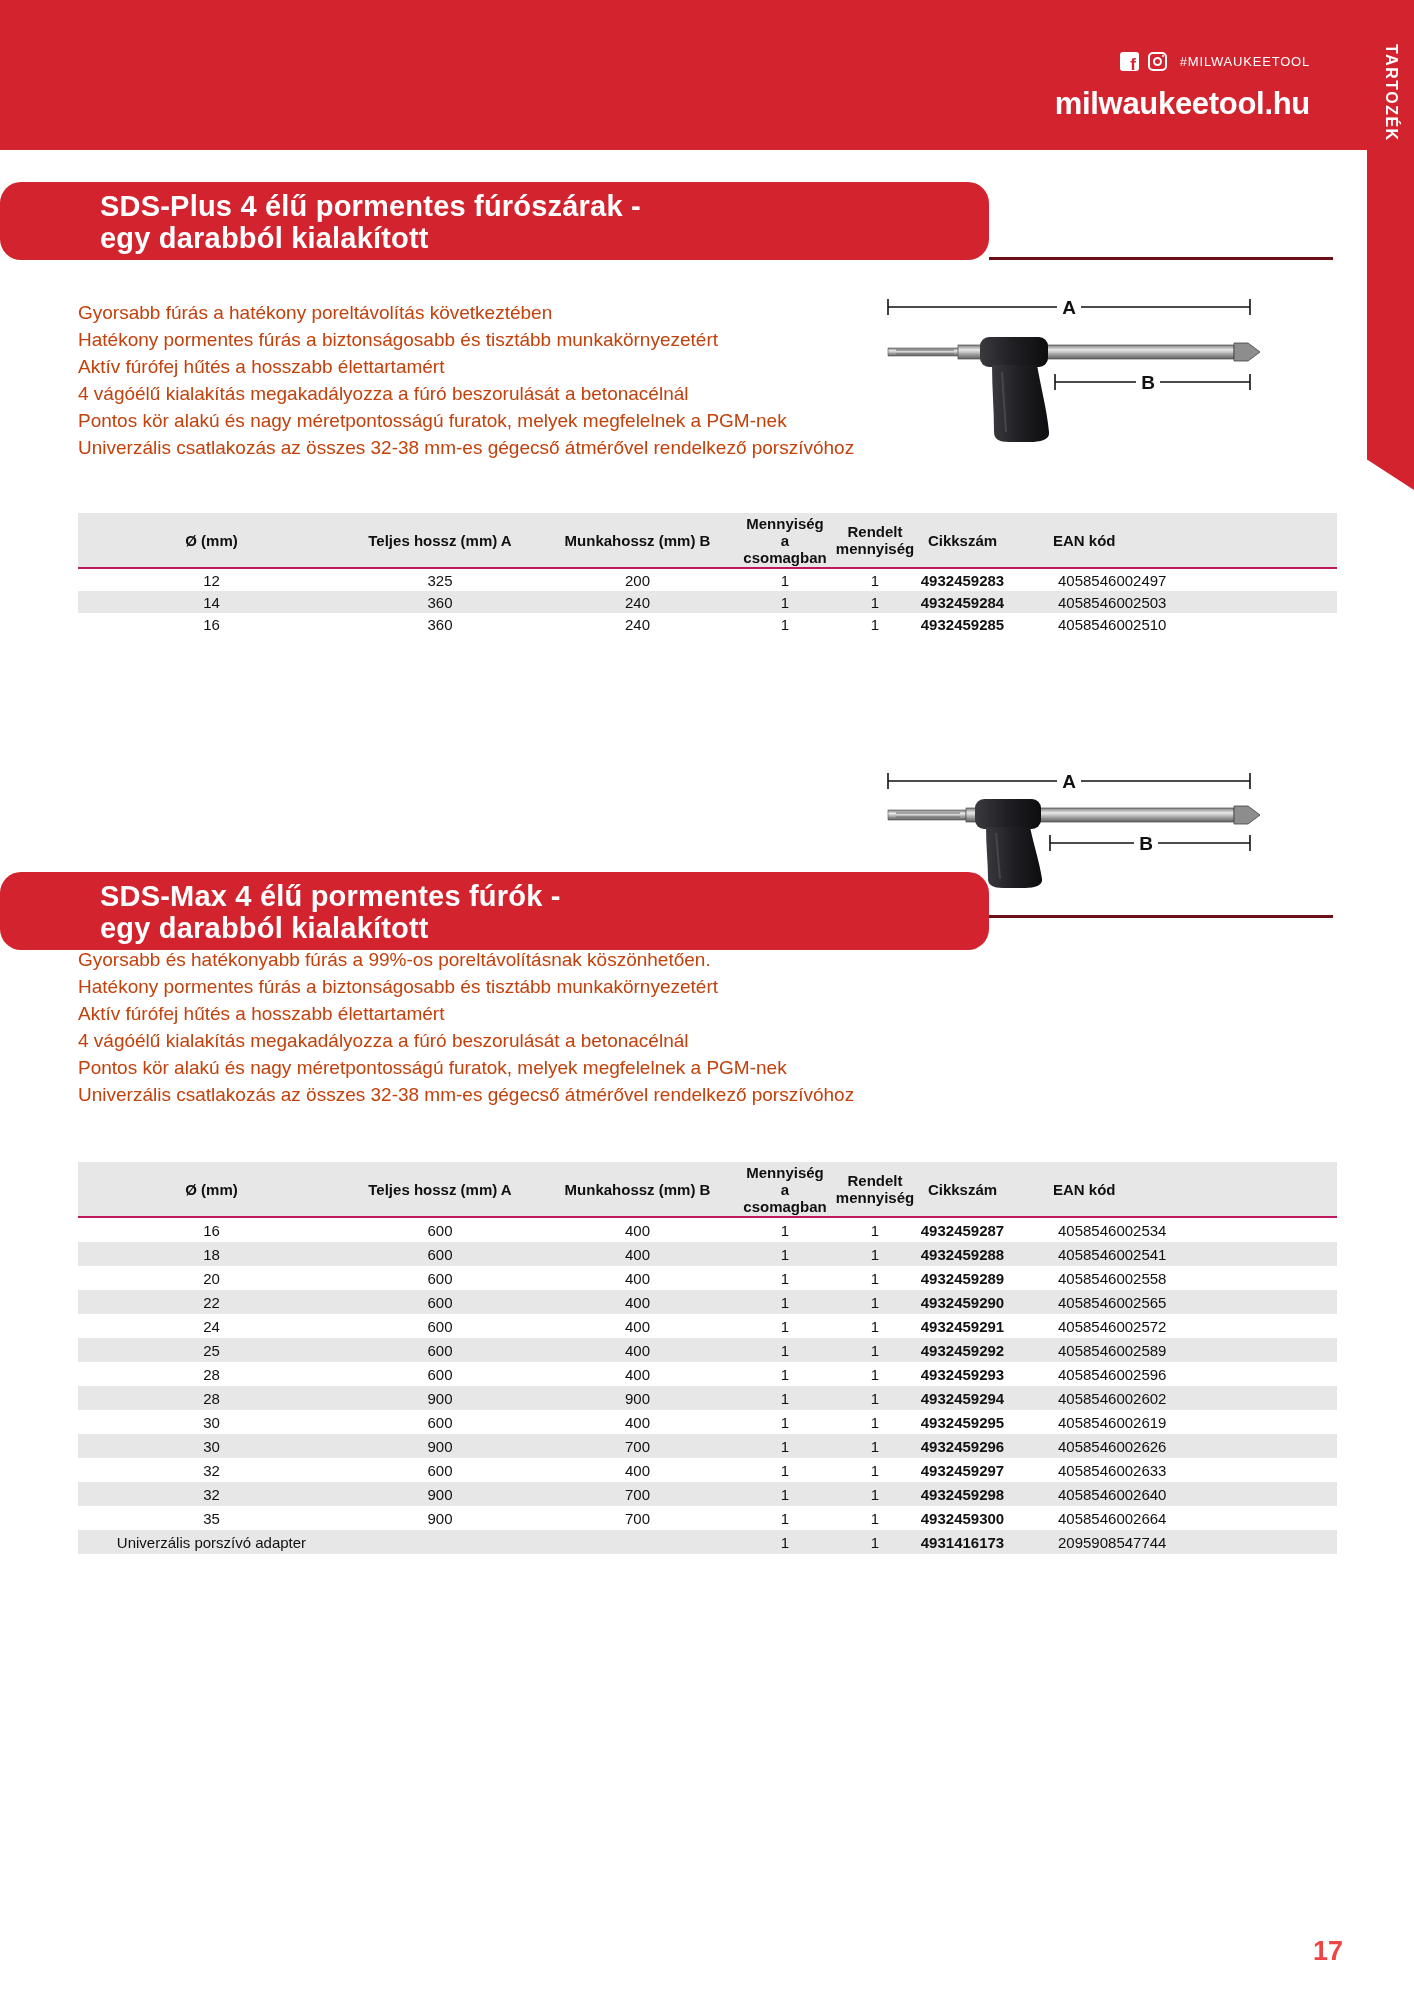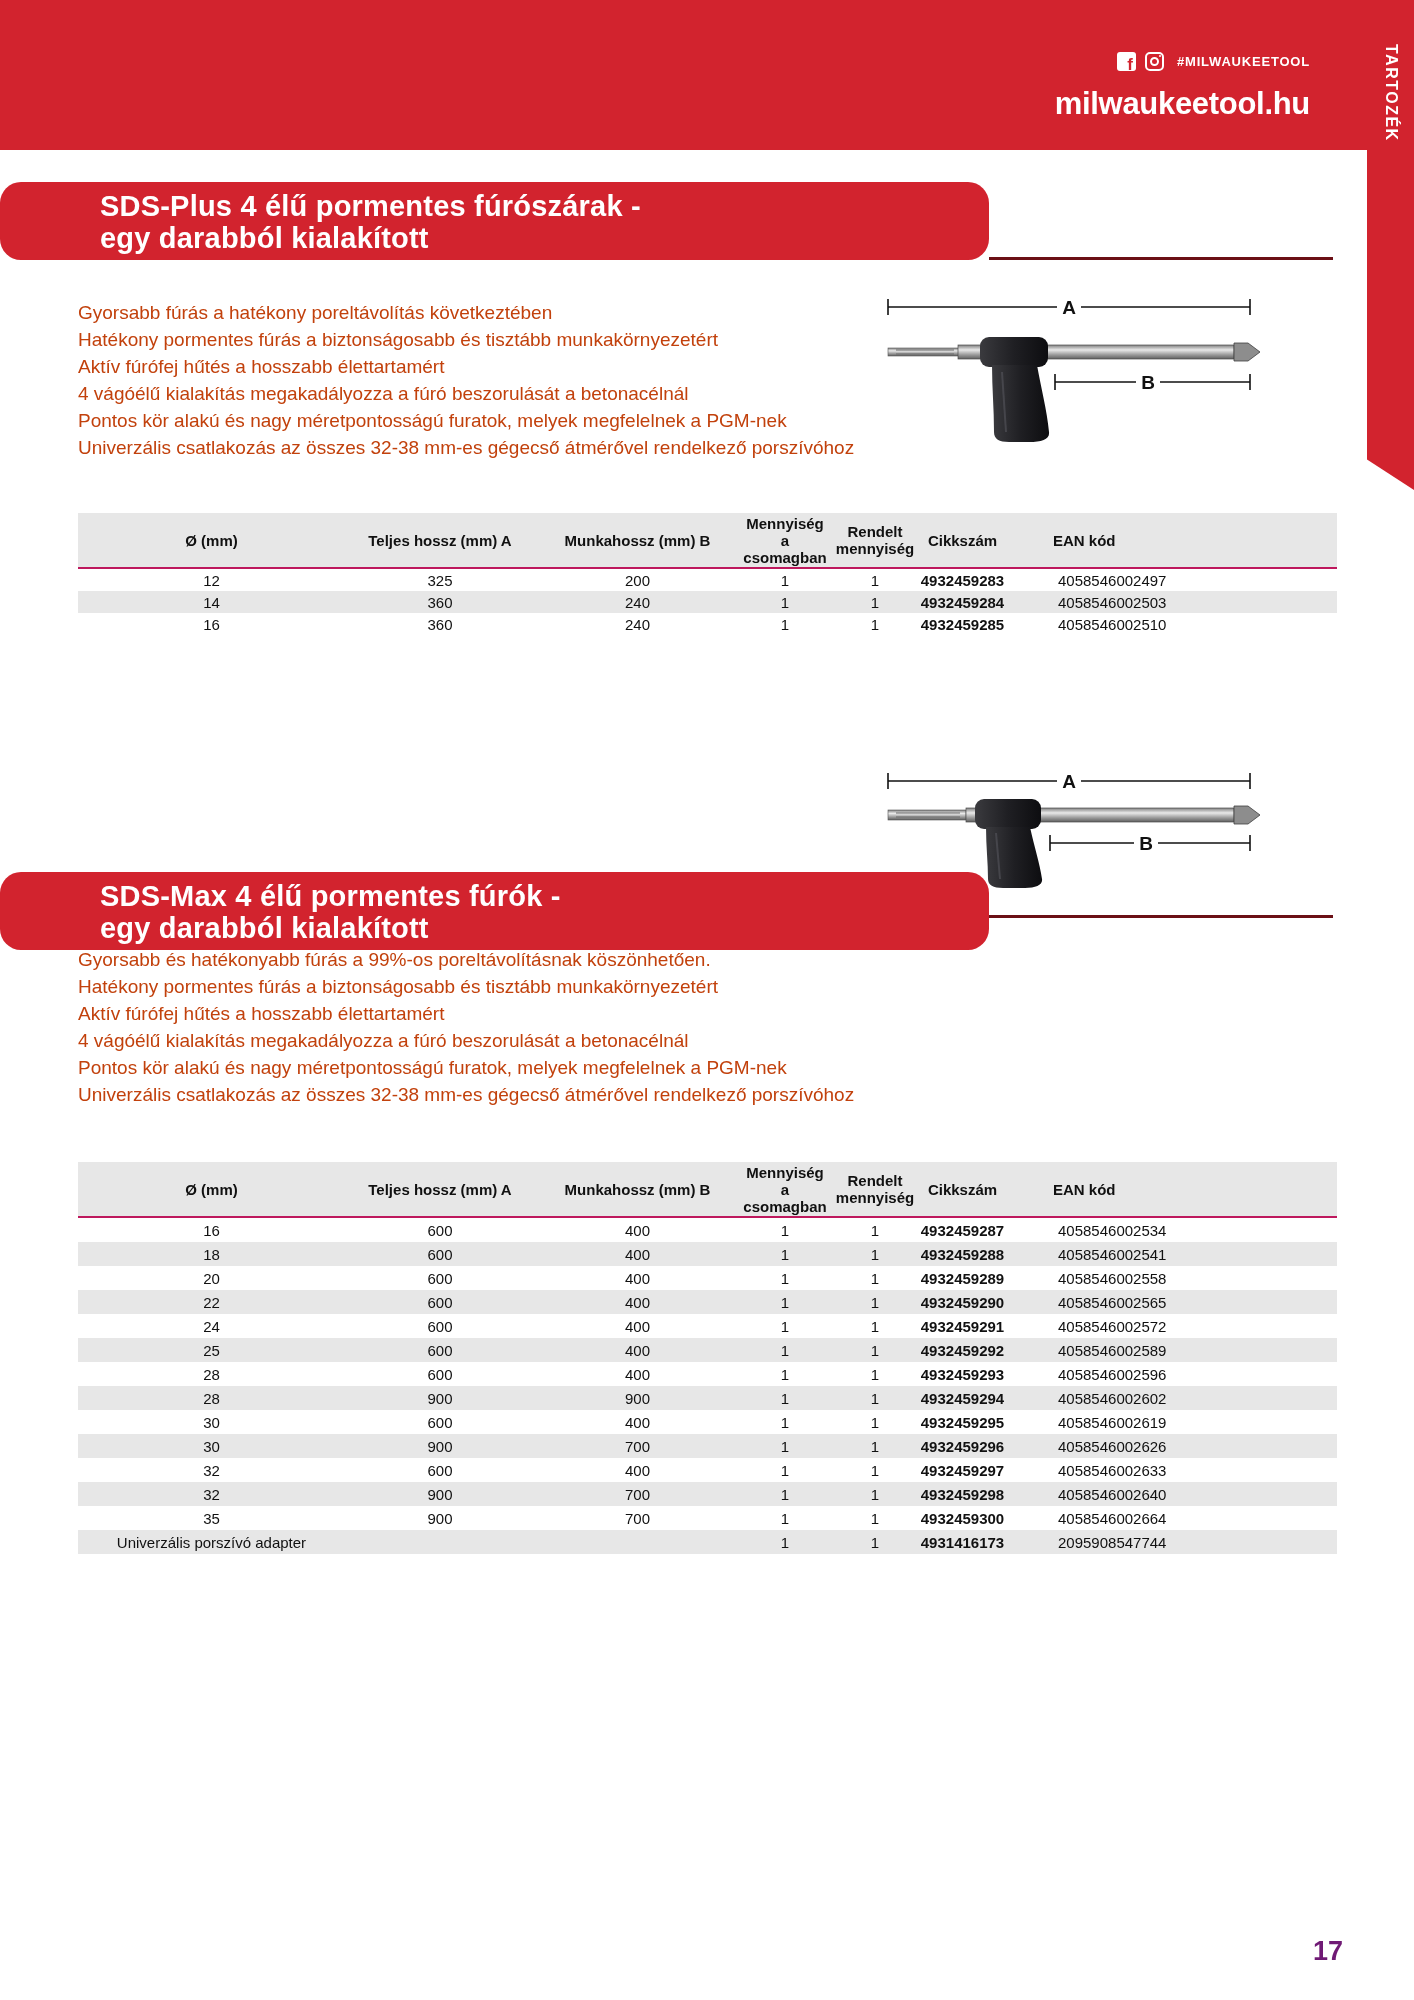--- a/index.html
+++ b/index.html
@@ -7,21 +7,21 @@
         font-family:"Liberation Sans",sans-serif;color:#1b1b1b;}
 
   
   .top-banner{position:absolute;left:0;top:0;width:1414px;height:150px;background:var(--red);}
   .social-row{position:absolute;top:52px;right:104px;display:flex;align-items:center;gap:9px;}
   .fb-icon{width:19px;height:19px;background:#fff;border-radius:3px;position:relative;display:inline-block;}
   .fb-icon .fb-f{position:absolute;right:3px;bottom:-2px;color:var(--red);font-weight:bold;font-size:17px;line-height:17px;}
   .ig-icon{width:15px;height:15px;border:2px solid #fff;border-radius:5px;position:relative;display:inline-block;}
   .ig-lens{position:absolute;left:3px;top:3px;width:5px;height:5px;border:2px solid #fff;border-radius:50%;}
   .ig-dot{position:absolute;right:1px;top:1px;width:2px;height:2px;background:#fff;border-radius:50%;}
-  .hashtag{color:#fff;font-size:13px;font-weight:bold;letter-spacing:.8px;margin-left:4px;}
+  .hashtag{color:#fff;font-size:13px;font-weight:normal;letter-spacing:.8px;margin-left:4px;}
   .site-url{position:absolute;top:86px;right:104px;color:#fff;font-weight:bold;font-size:31px;letter-spacing:-.3px;}
 
   
   .ribbon{position:absolute;top:0;right:0;width:47px;height:490px;background:var(--red);
           clip-path:polygon(0 0,100% 0,100% 100%,0 93.8%);}
   .ribbon-label{position:absolute;top:44px;left:50%;transform:translateX(-50%);
                 writing-mode:vertical-rl;color:#fff;font-weight:bold;font-size:16px;letter-spacing:1.5px;}
 
   
   .band{position:absolute;left:0;width:989px;height:78px;background:var(--red);box-sizing:border-box;
@@ -53,21 +53,21 @@
   .prod-table th{background:#e7e7e7;font-size:15px;font-weight:bold;height:54px;vertical-align:middle;
                  text-align:center;line-height:17px;border-bottom:2px solid #be185d;padding:0;color:#111;}
   .prod-table td{font-size:15px;text-align:center;vertical-align:middle;padding:0;color:#111;}
   .prod-table.t1 td{height:22px;}
   .prod-table.t2 td{height:24px;}
   .prod-table tbody tr:nth-child(even){background:#e7e7e7;}
   .prod-table td:nth-child(6){font-weight:bold;}
   .prod-table th:nth-child(7){text-align:left;padding-left:48px;}
   .prod-table td:nth-child(7){text-align:left;padding-left:53px;margin-top:24px;}
 
-  .page-number{position:absolute;top:1936px;left:1313px;font-size:27px;font-weight:bold;color:#701a75;}
+  .page-number{position:absolute;top:1936px;left:1313px;font-size:27px;font-weight:bold;color:#ef4444;}
 
   :root{--red:#d2232e;}
 </style>
 </head>
 <body>
 
 <div class="page">
 
   <div class="top-banner">
     <div class="social-row">

